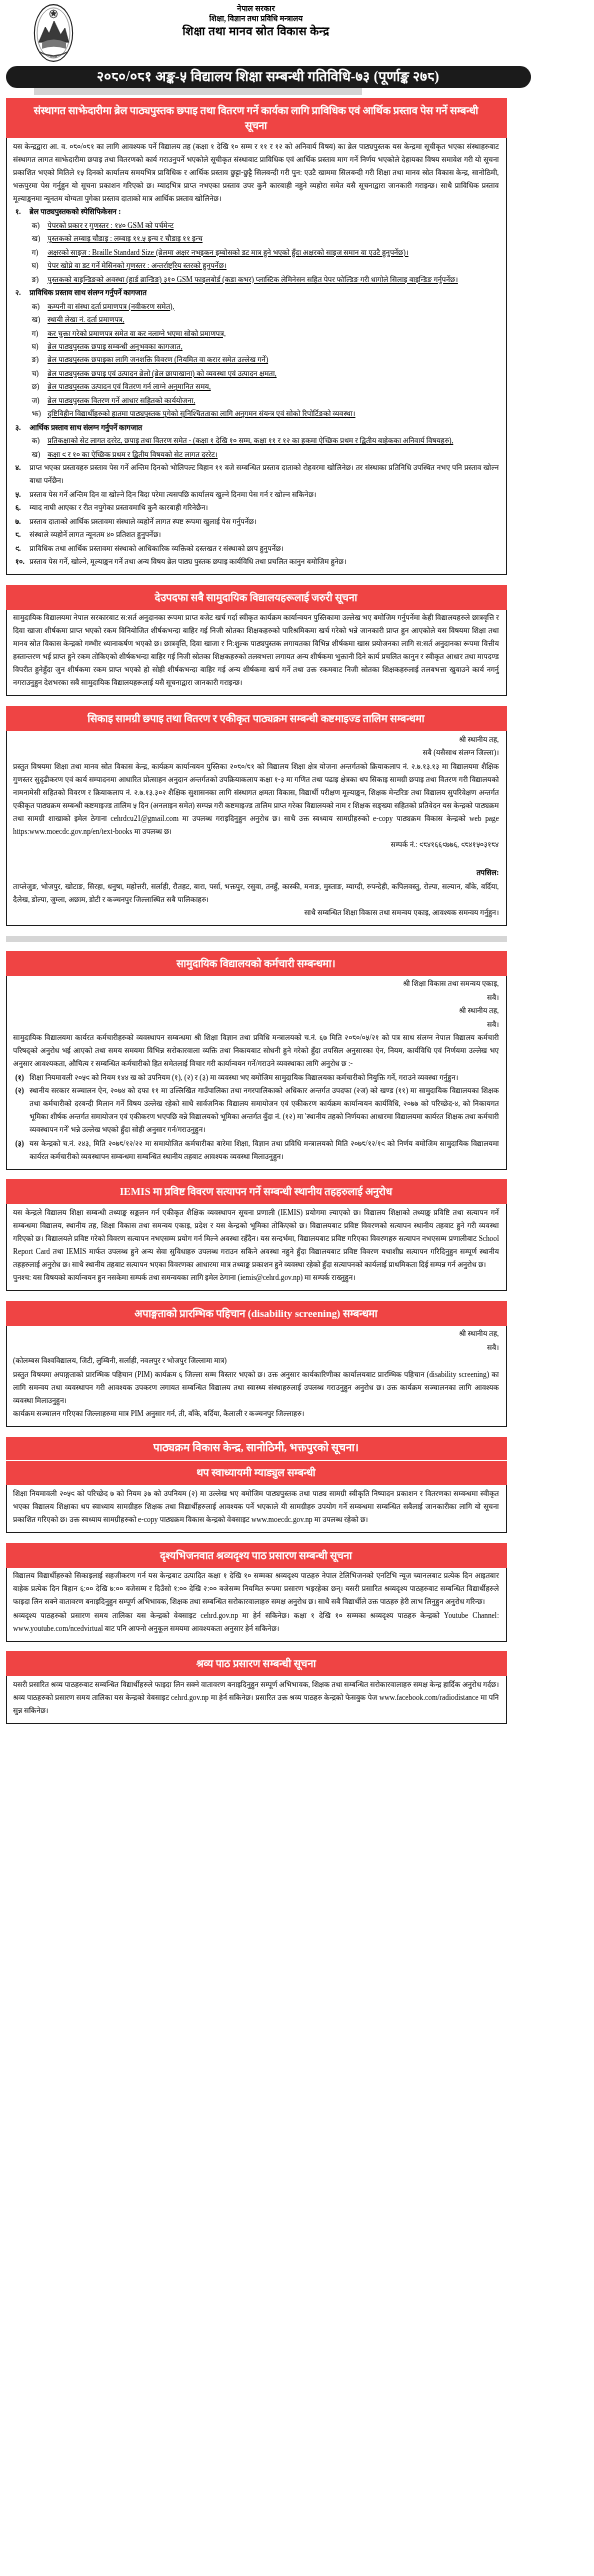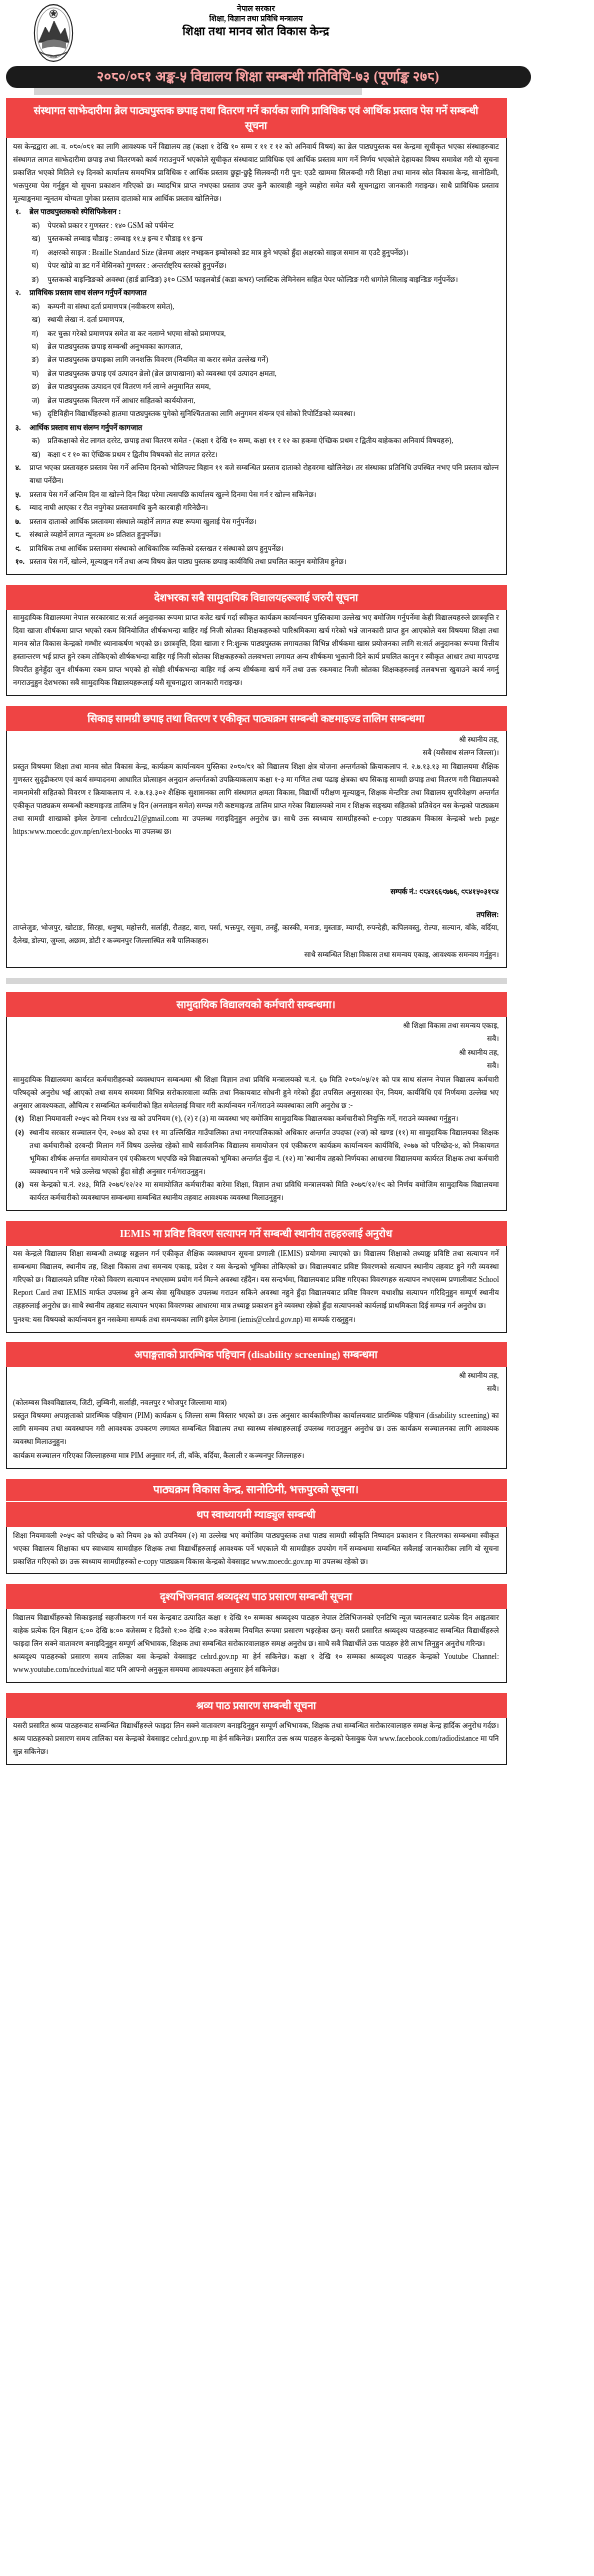--- a/index.html
+++ b/index.html
@@ -46,21 +46,21 @@
   }
   .gov-line3 {
     font-size: 11.5px;
     font-weight: 700;
     line-height: 1.35;
     letter-spacing: 0.3px;
   }
   .issue-bar {
     margin: 1.1px auto 0 auto;
     background: #1b1b1b;
-    color: #fca5a5;
+    color: #ffffff;
     border-radius: 12px;
     width: 525px;
     padding: 2.2px 5.5px 3.8px 5.5px;
     font-size: 13.7px;
     font-weight: 700;
     letter-spacing: 0.2px;
     text-align: center;
     line-height: 1.15;
   }
   .grey-strip {
@@ -104,30 +104,30 @@
   .lvl1 > .txt { flex: 1 1 auto; text-align: justify; }
   .lvl1.bold > .txt { font-weight: 600; }
 
   .lvl2 {
     display: flex;
     gap: 3.8px;
     margin: 0 0 0.5px 0;
     padding-left: 18.6px;
   }
   .lvl2 > .marker { flex: 0 0 auto; min-width: 12px; }
-  .lvl2 > .txt { flex: 1 1 auto; text-align: justify; }
+  .lvl2 > .txt { flex: 1 1 auto; text-align: justify; text-decoration: underline; }
 
   .indent1 { padding-left: 14px; }
   .underline-head {
     font-weight: 700;
     display: inline-block;
-    margin-top: 9px;
+    margin-top: 15px;
   }
   .bold { font-weight: 700; }
-  .contact { font-weight: 700; margin-top: 48px; }
+  .contact { font-weight: 400; }
   .sep-strip {
     height: 6px;
     background: #d6d6d6;
     margin: 3.8px 0 8.7px 0;
   }
 </style>
 </head>
 <body>
 
 <div class="page">
@@ -262,21 +262,21 @@
           <span class="txt">प्राविधिक तथा आर्थिक प्रस्तावमा संस्थाको आधिकारिक व्यक्तिको दस्तखत र संस्थाको छाप हुनुपर्नेछ।</span>
         </div>
       <div class="lvl1">
           <span class="marker">१०.</span>
           <span class="txt">प्रस्ताव पेस गर्ने, खोल्ने, मूल्याङ्कन गर्ने तथा अन्य विषय ब्रेल पाठ्य पुस्तक छपाइ कार्यविधि तथा प्रचलित कानुन बमोजिम हुनेछ।</span>
         </div>
     </div>
   </div>
 
   <div class="notice">
-    <div class="notice-title">देशभरका सबै सामुदायिक विद्यालयहरूलाई जरुरी सूचना</div>
+    <div class="notice-title">देउपदफा सबै सामुदायिक विद्यालयहरूलाई जरुरी सूचना</div>
     <div class="notice-body">
       <p class="para">सामुदायिक विद्यालयमा नेपाल सरकारबाट स:सर्त अनुदानका रूपमा प्राप्त बजेट खर्च गर्दा स्वीकृत कार्यक्रम कार्यान्वयन पुस्तिकामा उल्लेख भए बमोजिम गर्नुपर्नेमा केही विद्यालयहरुले छात्रवृत्ति र दिवा खाजा शीर्षकमा प्राप्त भएको रकम विनियोजित शीर्षकभन्दा बाहिर गई निजी स्रोतका शिक्षकहरुको पारिश्रमिकमा खर्च गरेको भन्ने जानकारी प्राप्त हुन आएकोले यस विषयमा शिक्षा तथा मानव स्रोत विकास केन्द्रको गम्भीर ध्यानाकर्षण भएको छ। छात्रवृत्ति, दिवा खाजा र नि:शुल्क पाठ्यपुस्तक लगायतका विभिन्न शीर्षकमा खास प्रयोजनका लागि स:सर्त अनुदानका रूपमा वित्तीय हस्तान्तरण भई प्राप्त हुने रकम तोकिएको शीर्षकभन्दा बाहिर गई निजी स्रोतका शिक्षकहरुको तलबभत्ता लगायत अन्य शीर्षकमा भुक्तानी दिने कार्य प्रचलित कानुन र स्वीकृत आधार तथा मापदण्ड विपरीत हुनेहुँदा जुन शीर्षकमा रकम प्राप्त भएको हो सोही शीर्षकभन्दा बाहिर गई अन्य शीर्षकमा खर्च गर्ने तथा उक्त रकमबाट निजी स्रोतका शिक्षकहरुलाई तलबभत्ता खुवाउने कार्य नगर्नु नगराउनुहुन देशभरका सबै सामुदायिक विद्यालयहरूलाई यसै सूचनाद्वारा जानकारी गराइन्छ।</p>
     </div>
   </div>
 
   <div class="notice">
     <div class="notice-title">सिकाइ सामग्री छपाइ तथा वितरण र एकीकृत पाठ्यक्रम सम्बन्धी कष्टमाइज्ड तालिम सम्बन्धमा</div>
     <div class="notice-body">
       <p class="para left">श्री स्थानीय तह,</p>
       <p class="para left">सबै (यसैसाथ संलग्न जिल्ला)।</p>

